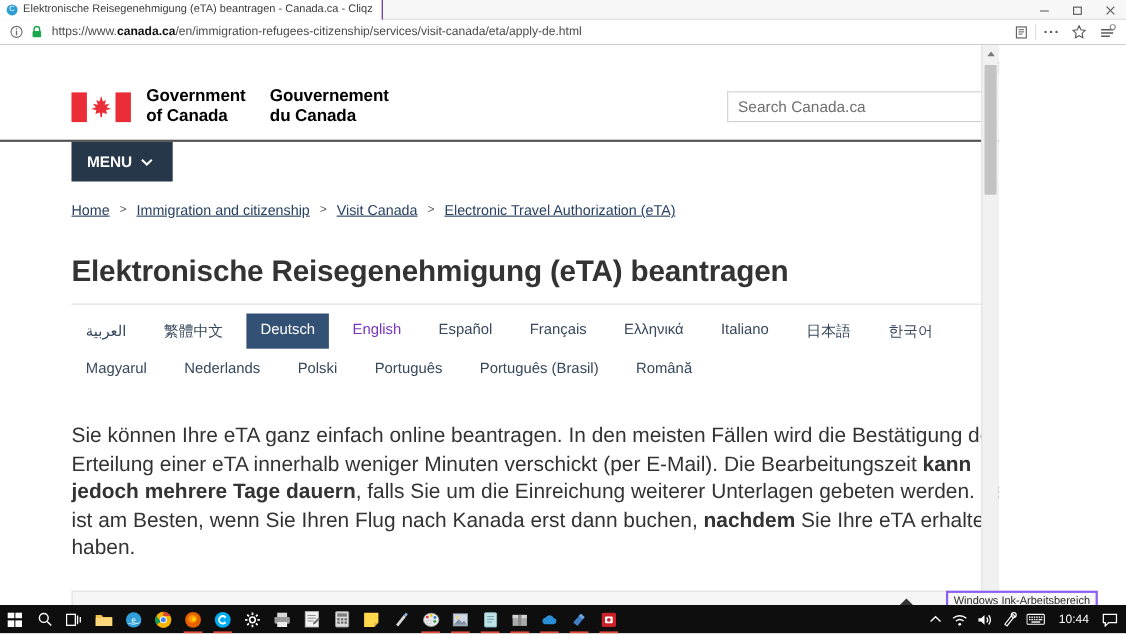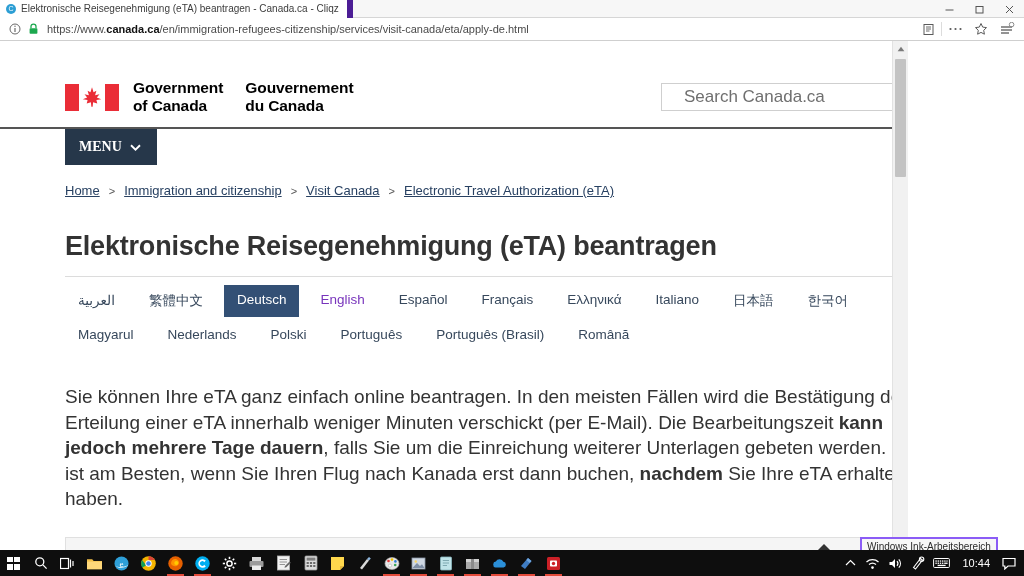--- a/index.html
+++ b/index.html
@@ -19,21 +19,21 @@
     height: 18px;
     background: #f7f7f7;
     border-bottom: 1px solid #d6d6d6;
     display: flex; align-items: center;
   }
   .tab {
     display: flex; align-items: center; gap: 5px;
     height: 18px; padding: 0 8px 0 6px;
     max-width: 520px;
     background: #ffffff;
-    border-right: 6px solid #4c1d95;
+    border-right: 1px solid #4c1d95;
   }
   .tab-favicon {
     width: 10px; height: 10px; border-radius: 50%;
     background: #2c9ed4; color: #fff;
     font-size: 7px; line-height: 10px; text-align: center;
     font-family: "Liberation Sans", sans-serif;
     flex: 0 0 auto;
   }
   .tab-title {
     font-size: 10px; color: #3c3c3c; white-space: nowrap;
@@ -147,21 +147,21 @@
   .wordmark-text {
     font-size: 15.5px; line-height: 18px; color: #000;
     font-weight: 700; letter-spacing: -0.1px;
     display: flex; gap: 22px;
   }
   .wordmark-text span { display:block; }
   .search-area { display: flex; align-items: center; }
   .search-input {
     width: 248px; height: 28px;
     border: 1px solid #cfcfcf; border-right: none;
-    padding: 0 22px; font-size: 17px; color: #5a5a5a;
+    padding: 0 9px; font-size: 14px; color: #5a5a5a;
     font-family: "Liberation Sans", sans-serif;
     outline: none; background:#fff;
   }
   .search-input::placeholder { color: #6f6f6f; }
   .search-btn {
     width: 34px; height: 28px;
     background: #26374A; border: none;
     display:flex; align-items:center; justify-content:center;
     cursor: pointer;
   }
@@ -173,21 +173,20 @@
     background: #fff;
   }
   .menu-btn {
     position: absolute; left: 0; top: 0;
     width: 92px; height: 36px;
     background: #26374A; color: #fff;
     display: flex; align-items: center; gap: 8px;
     padding-left: 14px;
     font-size: 14px; font-weight: 700;
     cursor: pointer;
-    font-family: Liberation Serif, serif;
   }
 
   
   .breadcrumb {
     padding: 20px 0 0 0;
     font-size: 13px; color: #333;
     display: flex; align-items: center; gap: 9px;
     flex-wrap: wrap;
   }
   .breadcrumb a { color: #284162; text-decoration: underline; }

